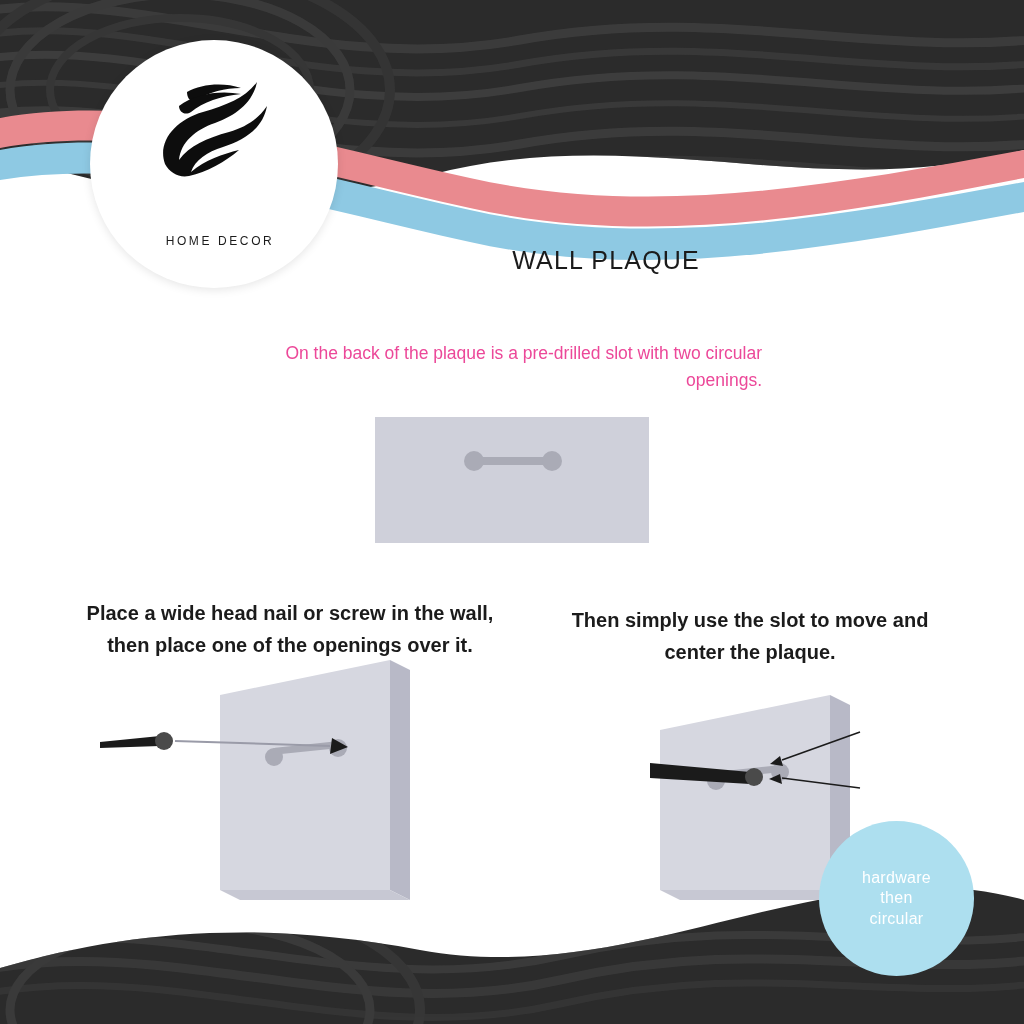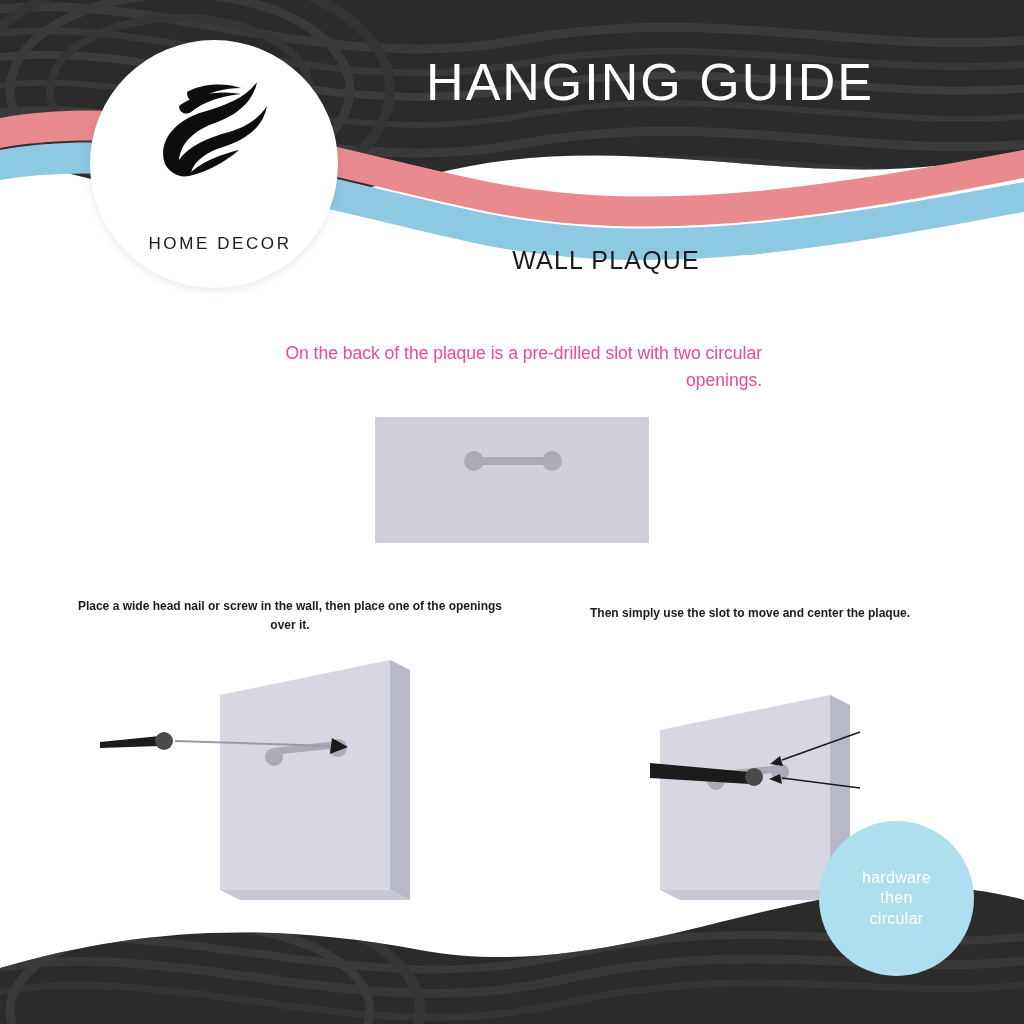--- a/index.html
+++ b/index.html
@@ -59,21 +59,21 @@
     letter-spacing: 2.5px;
     color: #1b1b1b;
     font-family: "Liberation Sans", sans-serif;
   }
   .logo-sub {
     position: absolute;
     left: 12px;
     right: 0;
     top: 194px;
     text-align: center;
-    font-size: 17px;
+    font-size: 12px;
     letter-spacing: 2.6px;
     color: #1b1b1b;
   }
 
   
   .header-title {
     position: absolute;
     left: 360px;
     top: 52px;
     width: 580px;
@@ -109,21 +109,21 @@
     font-size: 17.5px;
     line-height: 1.55;
     color: #ec4899;
     z-index: 5;
   }
 
   
   .caption {
     position: absolute;
     text-align: center;
-    font-size: 12px;
+    font-size: 20px;
     line-height: 1.6;
     color: #1b1b1b;
     font-weight: bold;
     z-index: 5;
   }
   .caption-left  { left: 70px;  top: 597px; width: 440px; }
   .caption-right { left: 540px; top: 597px; width: 420px; margin-top: 7px; }
 
   
   .illus {
@@ -197,21 +197,20 @@
     <path d="M0,1024 H1024 V900 C830,845 640,990 420,950 C260,920 130,930 0,968 Z" fill="#2b2b2b"></path>
     <g clip-path="url(#botclip)" opacity="0.5">
       <path d="M-60,980 C150,920 340,1030 560,980 C780,930 900,990 1100,950" fill="none" stroke="#474747" stroke-width="9"></path>
       <path d="M-60,1004 C150,944 340,1054 560,1004 C780,954 900,1014 1100,974" fill="none" stroke="#3f3f3f" stroke-width="7"></path>
       <path d="M-60,956 C150,896 340,1006 560,956 C780,906 900,966 1100,926" fill="none" stroke="#4b4b4b" stroke-width="8"></path>
       <ellipse cx="190" cy="1010" rx="230" ry="110" fill="none" stroke="#434343" stroke-width="10"></ellipse>
       <ellipse cx="190" cy="1010" rx="180" ry="86" fill="none" stroke="#4a4a4a" stroke-width="9"></ellipse>
     </g>
   </svg>
 
-  <div class="header-title">HANGING GUIDE</div>
 
   <div class="logo-circle">
     <svg class="logo-mark" viewBox="0 0 130 120">
       <path d="M16,96 C8,74 26,52 54,44 C78,37 96,30 108,14 C104,34 88,47 66,55 C46,62 32,74 30,92 C40,78 58,70 80,64 C98,59 110,50 118,38 C114,60 96,72 74,79 C58,84 46,92 42,104 C56,92 74,86 90,82 C76,94 58,104 40,108 C30,110 21,105 16,96 Z" fill="#0d0d0d"></path>
       <path d="M38,24 C52,16 74,14 92,20 C76,20 60,24 48,32 C42,36 38,30 38,24 Z" fill="#0d0d0d"></path>
       <path d="M30,38 C46,26 70,22 92,26 C72,28 54,34 42,44 C36,48 30,44 30,38 Z" fill="#0d0d0d"></path>
     </svg>
     <div class="logo-sub">HOME DECOR</div>
   </div>
 

